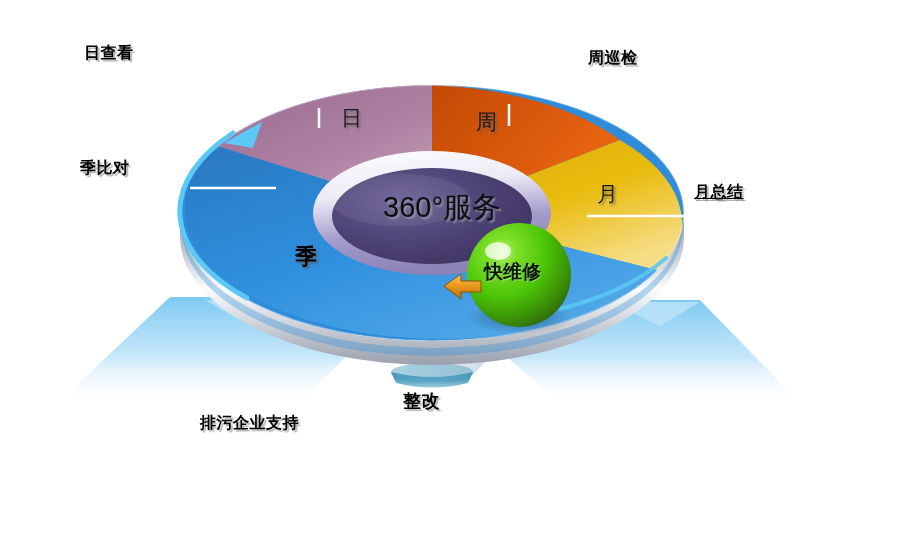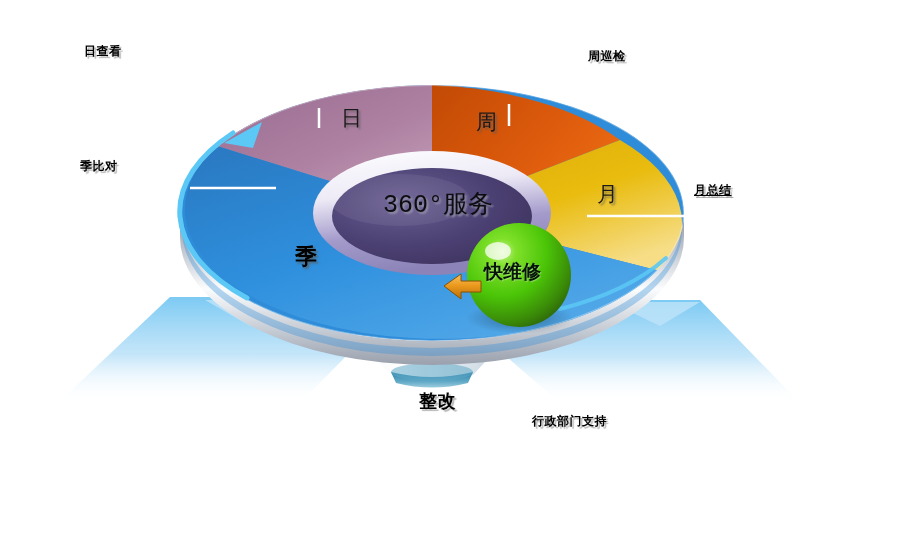--- a/index.html
+++ b/index.html
@@ -23,34 +23,34 @@
     top: 0;
     width: 924px;
     height: 539px;
   }
 
   
   .callout-label {
     position: absolute;
     font-family: "DejaVu Sans", "Liberation Sans", sans-serif;
     font-weight: bold;
-    font-size: 12px;
+    font-size: 16px;
     line-height: 1;
     color: #000000;
     white-space: nowrap;
     letter-spacing: 0.5px;
     text-shadow: 2px 2px 1px rgba(120,120,120,0.55);
   }
   .callout-label.lbl-rijiankan { left: 84px;  top: 45px;  }
   .callout-label.lbl-zhouxunjian { left: 588px; top: 50px; font-family: Liberation Serif, serif; }
   .callout-label.lbl-jibidui  { left: 48px;  top: 160px; margin-left: 32px; }
   .callout-label.lbl-yuezongjie { left: 694px; top: 184px; text-decoration: underline; }
   .callout-label.lbl-paiwu    { left: 200px; top: 415px; }
   .callout-label.lbl-xingzheng { left: 532px; top: 415px; }
-  .callout-label.lbl-zhenggai { left: 419px; top: 392px; font-size: 18px; }
+  .callout-label.lbl-zhenggai { left: 403px; top: 392px; font-size: 18px; }
 
   
   .seg-label {
     position: absolute;
     font-family: "DejaVu Sans", "Liberation Sans", sans-serif;
     font-size: 21px;
     line-height: 1;
     color: #1a1a1a;
     white-space: nowrap;
     text-shadow: 2px 2px 2px rgba(90,90,90,0.6);
@@ -62,22 +62,22 @@
     left: 295px; top: 246px;
     font-weight: bold; font-size: 22px; color: #000;
     text-shadow: 2px 2px 2px rgba(90,90,90,0.7);
   }
 
   
   .hub-text {
     position: absolute;
     left: 383px;
     top: 193px;
-    font-family: Liberation Mono, monospace;
-    font-size: 25px;
+    font-family: Liberation Sans, sans-serif;
+    font-size: 29px;
     line-height: 1;
     color: #0d0d10;
     white-space: nowrap;
     text-shadow: 2px 2px 2px rgba(160,160,175,0.75);
   }
 
   
   .sphere-text {
     position: absolute;
     left: 484px;
@@ -253,15 +253,15 @@
 
   <div class="hub-text">360°服务</div>
 
   <div class="sphere-text">快维修</div>
 
   <div class="callout-label lbl-rijiankan">日查看</div>
   <div class="callout-label lbl-zhouxunjian">周巡检</div>
   <div class="callout-label lbl-jibidui">季比对</div>
   <div class="callout-label lbl-yuezongjie">月总结</div>
   <div class="callout-label lbl-zhenggai">整改</div>
-  <div class="callout-label lbl-xingzheng">行政部门支持</div>
+  <div class="callout-label lbl-paiwu">排污企业支持</div>
 
 </div>
 
 </body></html>

